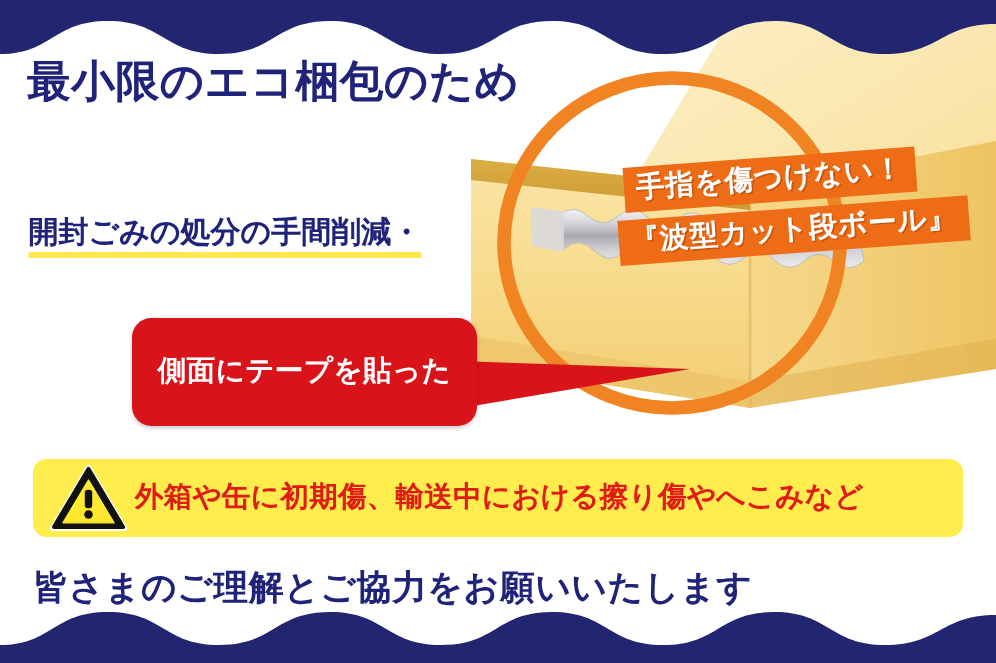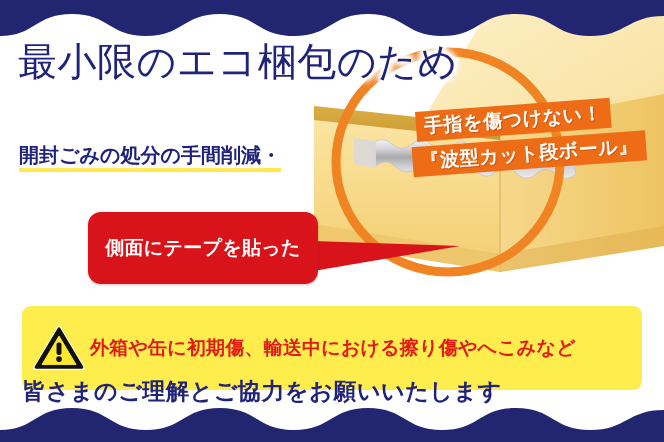--- a/index.html
+++ b/index.html
@@ -40,22 +40,22 @@
 
   
   #heading-block {
     position: absolute;
     left: 18px;
     top: 36px;
     z-index: 4;
     width: 430px;
   }
   .headline {
-    font-size: 39px;
-    font-weight: 400;
+    font-size: 29px;
+    font-weight: 700;
     line-height: 1.33;
     color: #20237a;
     letter-spacing: 0.5px;
     white-space: nowrap;
     text-shadow:
       0 0 7px #fff, 0 0 7px #fff, 0 0 7px #fff, 0 0 7px #fff,
       0 0 5px #fff, 0 0 5px #fff, 0 0 12px #fff, 0 0 12px #fff,
       2px 2px 6px #fff, -2px -2px 6px #fff, 2px -2px 6px #fff, -2px 2px 6px #fff;
   }
   #subheading-block {
@@ -142,21 +142,21 @@
     height: 70px;
     pointer-events: none;
   }
 
   
   #warning-banner {
     position: absolute;
     left: 22px;
     top: 306px;
     width: 620px;
-    height: 84px;
+    height: 52px;
     background: #ffec4d;
     border-radius: 9px;
     z-index: 5;
     display: flex;
     align-items: center;
   }
   #warn-icon {
     width: 62px;
     flex: 0 0 62px;
     display: flex;

